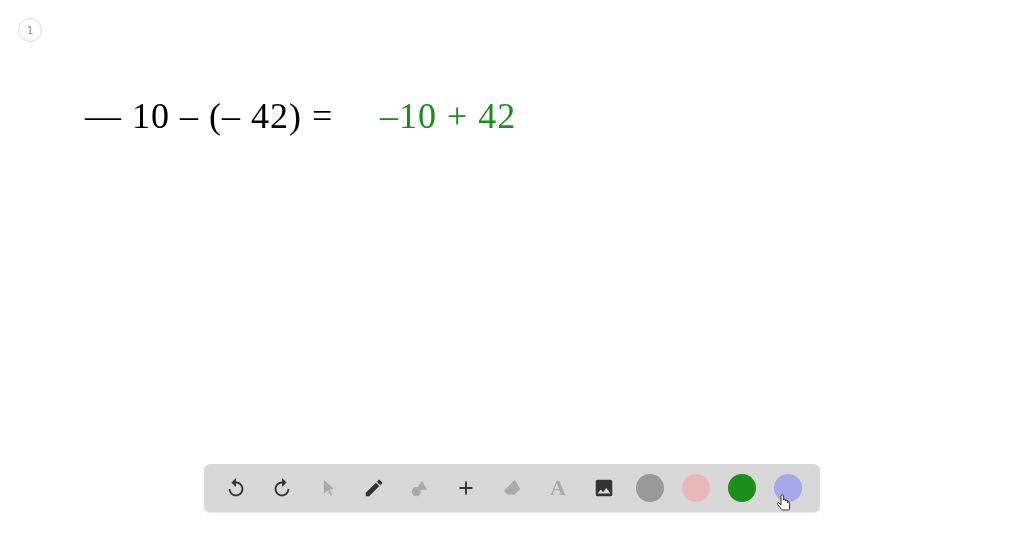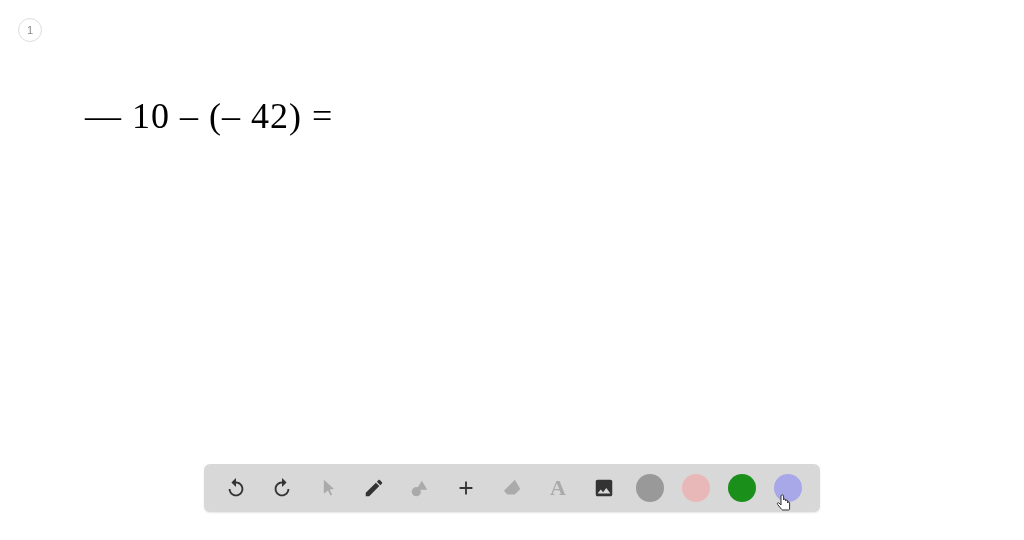--- a/index.html
+++ b/index.html
@@ -97,20 +97,21 @@
   </style>
 </head>
 <body>
 
 <div class="page-tab">
   <span>1</span>
 </div>
 
 <div class="canvas">
   <div class="handwriting hw-black">— 10 – (– 42) =</div>
+  <div class="handwriting hw-green">–10 + 42</div>
 </div>
 
 <div class="toolbar">
   <div class="tool-btn">
     <svg width="22" height="22" viewBox="0 0 24 24">
       <path d="M12 5V1L7 6l5 5V7c3.31 0 6 2.69 6 6s-2.69 6-6 6-6-2.69-6-6H4c0 4.42 3.58 8 8 8s8-3.58 8-8-3.58-8-8-8z" fill="#333"></path>
     </svg>
   </div>
   <div class="tool-btn">
     <svg width="22" height="22" viewBox="0 0 24 24">

